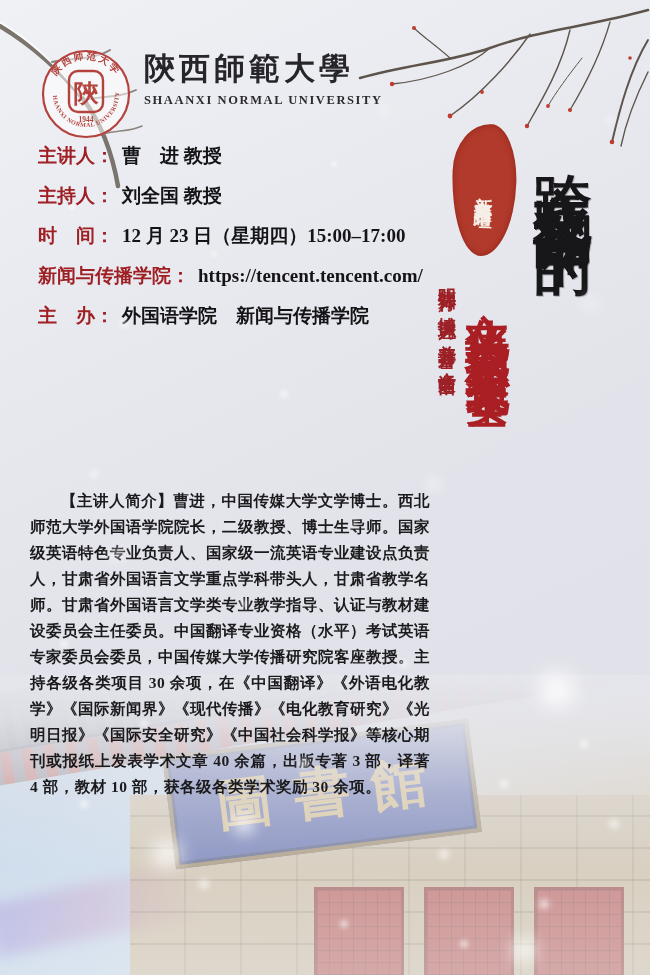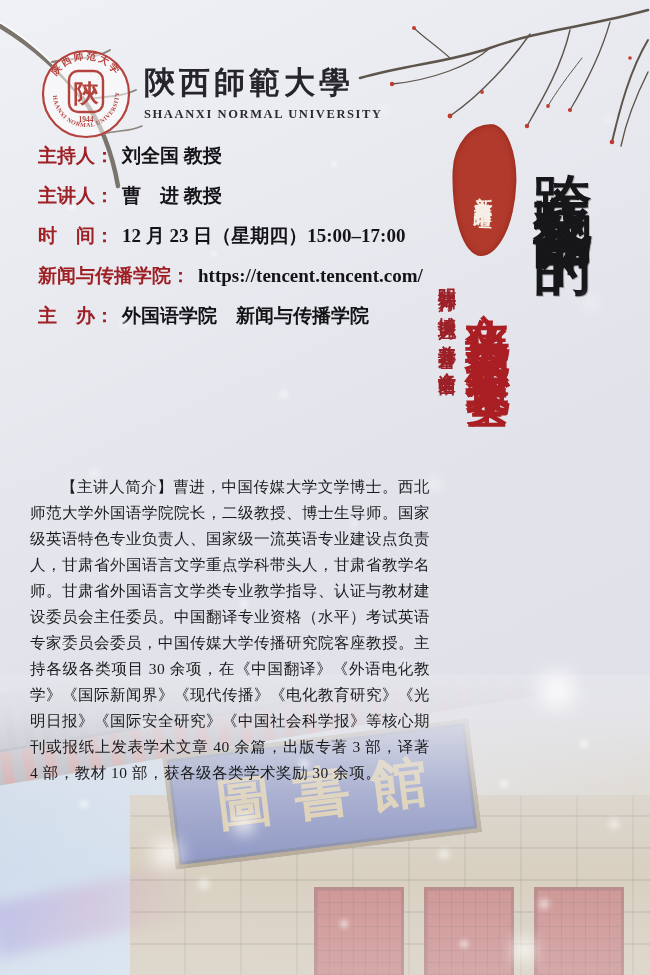--- a/index.html
+++ b/index.html
@@ -7,33 +7,33 @@
     position:relative; width:650px; height:975px; margin:0 auto; overflow:hidden;
     background:linear-gradient(155deg,#f0f1f5 0%,#e8e9ef 30%,#e2e3ea 55%,#dfe0e8 100%);
     font-family:"Liberation Serif","DejaVu Serif",serif;
   }
   
   .branch{position:absolute; z-index:2; pointer-events:none;}
   .branch-right{top:0; right:0;}
   .branch-left{top:0; left:0;}
   
   .uni-header{position:absolute; left:40px; top:48px; display:flex; align-items:flex-start; gap:12px; z-index:3;}
-  .uni-names{margin-top:14px;}
+  .uni-names{}
   .uni-zh{font-size:31px; font-weight:700; color:#26262a; letter-spacing:4px; font-family:"DejaVu Serif",serif;}
   .uni-en{font-size:12.5px; font-weight:700; color:#2b2b2f; letter-spacing:1.6px; margin-top:3px; font-family:"Liberation Serif",serif;}
   
   .info-col{position:absolute; left:38px; top:146px; width:400px; z-index:3;}
   .info-line{font-size:19px; line-height:1; margin-bottom:21px; white-space:nowrap;}
   .info-line .lbl{color:#9e2025; font-weight:700; margin-right:8px;}
   .info-line .val{color:#141416; font-weight:700;}
   .info-line.gap-top{margin-top:17px;}
   
   .bio{
-    position:absolute; left:30px; top:474px; width:400px; z-index:3; margin:0;
-    font-size:15.5px; line-height:26px; color:#1b1b1d; font-weight:400;
+    position:absolute; left:30px; top:488px; width:400px; z-index:3; margin:0;
+    font-size:15.5px; line-height:26px; color:#1b1b1d; font-weight:700;
     text-align:justify; text-indent:2em; letter-spacing:.5px;
   }
   
   .vtext{writing-mode:vertical-rl; text-orientation:upright; line-height:1; z-index:3; position:absolute;}
   .seal{
     position:absolute; left:452px; top:124px; width:64px; height:132px; z-index:3;
     background:#b13a2c; border-radius:58% 42% 52% 48% / 36% 44% 56% 64%;
     transform:rotate(2deg);
     display:flex; align-items:center; justify-content:center;
     box-shadow:inset 0 0 6px rgba(120,20,10,.55);
@@ -180,24 +180,24 @@
       <text x="46" y="74" font-size="7.5" font-weight="bold" fill="#b5433d" text-anchor="middle" font-family="Liberation Serif,serif">1944</text>
     </svg>
     <div class="uni-names">
       <div class="uni-zh">陝西師範大學</div>
       <div class="uni-en">SHAANXI NORMAL UNIVERSITY</div>
     </div>
   </div>
 
   <div class="info-col">
     <div class="info-line">
+      <span class="lbl">主讲人：</span><span class="val">曹　进  教授</span>
+    </div>
+    <div class="info-line">
       <span class="lbl">主持人：</span><span class="val">刘全国  教授</span>
-    </div>
-    <div class="info-line">
-      <span class="lbl">主讲人：</span><span class="val">曹　进  教授</span>
     </div>
     <div class="info-line gap-top">
       <span class="lbl">时　间：</span><span class="val">12 月 23 日（星期四）15:00–17:00</span>
     </div>
     <div class="info-line">
       <span class="lbl">新闻与传播学院：</span><span class="val">https://tencent.tencent.com/</span>
     </div>
     <div class="info-line">
       <span class="lbl">主　办：</span><span class="val">外国语学院　新闻与传播学院</span>
     </div>

